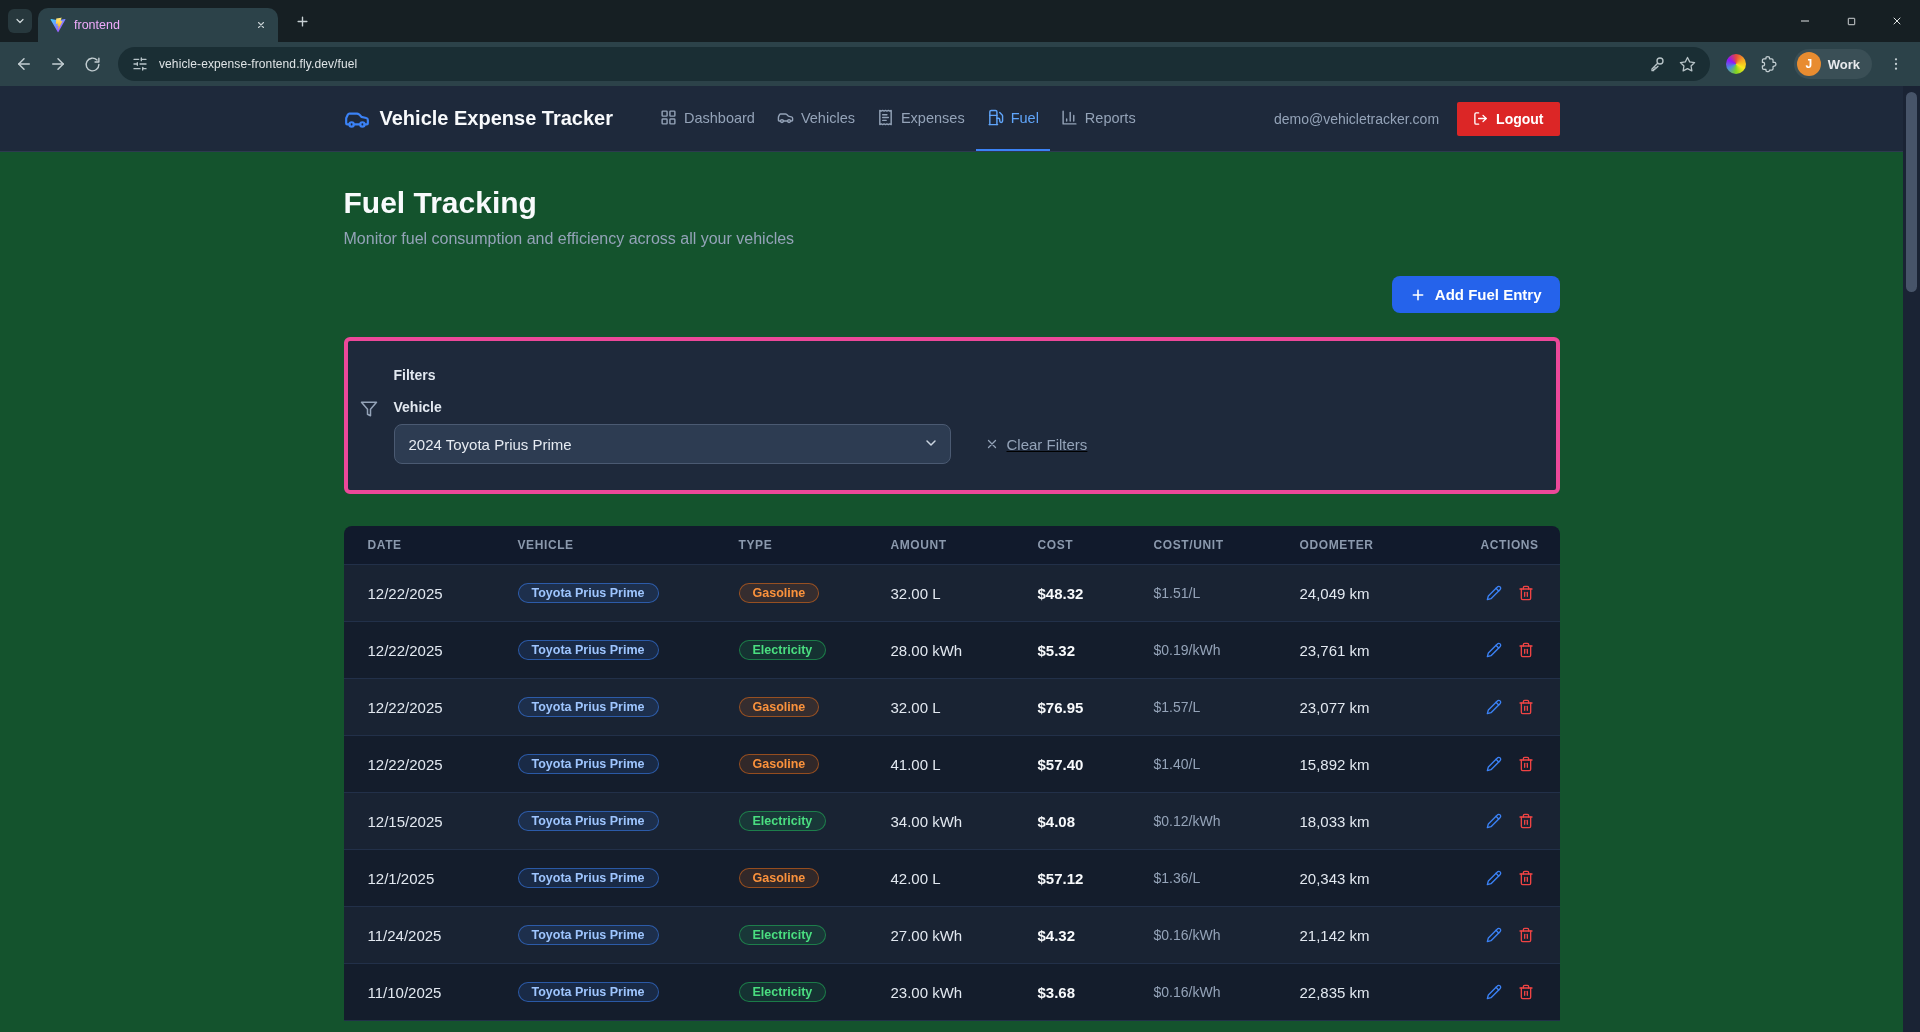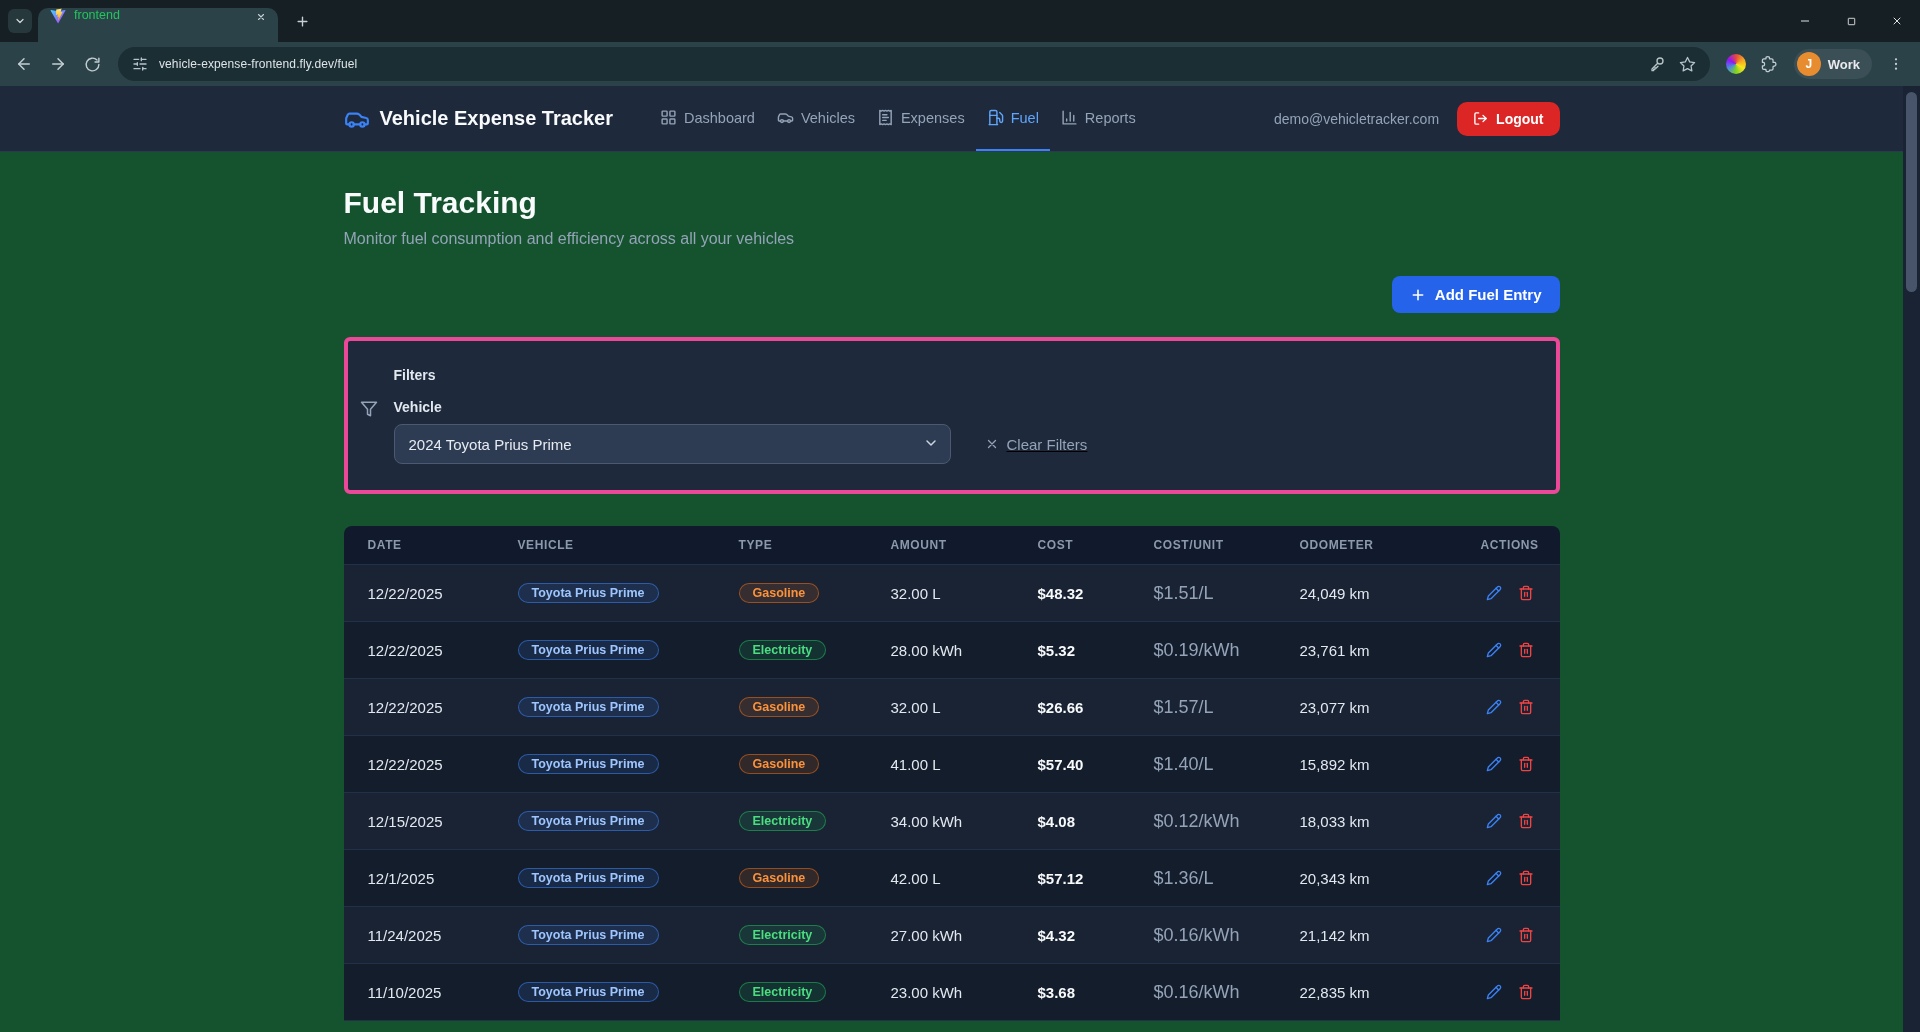--- a/index.html
+++ b/index.html
@@ -6,22 +6,22 @@
   html,body { width:1920px; height:1032px; overflow:hidden; background:#0f172a;
     font-family:"Liberation Sans", sans-serif; }
   svg { display:block; }
   button { font-family:inherit; cursor:pointer; background:none; border:none; color:inherit; }
 
   
   .tabstrip { height:42px; background:#161f23; display:flex; align-items:center; position:relative; }
   .tab-search-btn { width:24px; height:24px; margin:0 6px 0 8px; border-radius:6px;
     background:#27383d; display:grid; place-items:center; color:#cfd8da; }
   .tab { align-self:flex-end; height:34px; width:240px; background:#2c4249;
-    border-radius:10px 10px 0 0; display:flex; align-items:flex-start; gap:8px;
-    padding:0 8px 0 12px; color:#22c55e; font-size:12.5px; }
+    border-radius:10px 10px 0 0; display:flex; align-items:center; gap:8px;
+    padding:0 8px 0 12px; color:#f0abfc; font-size:12.5px; }
   .tab-title { flex:1; white-space:nowrap; overflow:hidden; }
   .tab-close { width:18px; height:18px; border-radius:50%; display:grid; place-items:center; color:#c7d0d3; }
   .new-tab-btn { width:28px; height:28px; margin-left:10px; border-radius:50%;
     display:grid; place-items:center; color:#c7d0d3; }
   .win-controls { margin-left:auto; display:flex; align-self:stretch; }
   .win-btn { width:46px; height:42px; display:grid; place-items:center; color:#dfe3e4; }
 
   .toolbar { height:44px; background:#2c4249; display:flex; align-items:center; padding:0 8px; gap:2px; }
   .nav-btn { width:32px; height:32px; border-radius:50%; display:grid; place-items:center; color:#c3ced2; }
   .omnibox { flex:1; height:34px; background:#1a2e34; border-radius:17px; margin:0 8px;
@@ -50,21 +50,21 @@
   .app-header .container { display:flex; align-items:center; height:100%; }
   .brand { display:flex; align-items:center; gap:10px; color:#f8fafc; font-size:20px; font-weight:700; }
   .brand .brand-icon { color:#3b82f6; }
   .app-nav { display:flex; margin-left:36px; height:100%; }
   .nav-item { display:flex; align-items:center; gap:7px; padding:0 11px; height:100%;
     color:#94a3b8; font-size:14.5px; font-weight:500; border-bottom:2px solid transparent; }
   .nav-item.active { color:#60a5fa; border-bottom-color:#3b82f6; }
   .header-right { margin-left:auto; display:flex; align-items:center; gap:18px; }
   .email { color:#94a3b8; font-size:14px; }
   .logout-btn { display:flex; align-items:center; gap:8px; background:#dc2626; color:#fff;
-    border-radius:10px; padding:9px 16px; font-size:14px; font-weight:600; }
+    border-radius:2px; padding:9px 16px; font-size:14px; font-weight:600; }
 
   .main { padding-top:34px; }
   .page-title { font-size:30px; font-weight:700; color:#f8fafc; }
   .page-subtitle { margin-top:10px; font-size:16px; color:#94a3b8; }
 
   .add-row { display:flex; justify-content:flex-end; margin-top:28px; }
   .add-btn { display:flex; align-items:center; gap:9px; background:#2563eb; color:#fff;
     border-radius:8px; padding:10px 18px; font-size:15px; font-weight:600; }
 
   .filters-card { margin-top:24px; background:#1e293b; border:4px solid #ec4899;
@@ -86,21 +86,21 @@
   .thead, .trow { display:grid; grid-template-columns:150px 221px 152px 147px 116px 146px 181px 1fr;
     align-items:center; padding:0 24px; }
   .thead { height:38px; background:#111a2c; border-radius:8px 8px 0 0; }
   .th { font-size:12px; font-weight:700; color:#8b99ad; letter-spacing:.05em; }
   .trow { height:57px; border-top:1px solid #223049; }
   .trow:nth-child(odd) { background:#192333; }
   .trow:nth-child(even) { background:#141d2c; }
   .tbody { border-bottom:1px solid #223049; }
   .td { font-size:15px; color:#e2e8f0; }
   .td.cost { font-weight:700; color:#f8fafc; }
-  .td.costunit { font-size:18px; color:#94a3b8; }
+  .td.costunit { font-size:14px; color:#94a3b8; }
   .badge { display:inline-flex; align-items:center; padding:2px 13px; border-radius:999px;
     font-size:12.5px; font-weight:600; white-space:nowrap; }
   .badge.vehicle { color:#9ec5fe; background:rgba(59,130,246,.13); border:1px solid rgba(59,130,246,.55); }
   .badge.gasoline { color:#fb923c; background:rgba(249,115,22,.13); border:1px solid rgba(249,115,22,.5); }
   .badge.electricity { color:#4ade80; background:rgba(34,197,94,.13); border:1px solid rgba(34,197,94,.5); }
   .actions { display:flex; justify-content:flex-end; gap:12px; }
   .icon-btn { display:grid; place-items:center; width:20px; height:20px; }
   .icon-btn.edit { color:#3b82f6; }
   .icon-btn.delete { color:#ef4444; }
 </style>
@@ -413,21 +413,21 @@
                 </svg>
       </button>
     </span>
   </div>
 
   <div class="trow">
     <span class="td">12/22/2025</span>
     <span><span class="badge vehicle">Toyota Prius Prime</span></span>
     <span><span class="badge gasoline">Gasoline</span></span>
     <span class="td">32.00 L</span>
-    <span class="td cost">$26.66</span>
+    <span class="td cost">$76.95</span>
     <span class="td costunit">$1.57/L</span>
     <span class="td">23,077 km</span>
     <span class="actions">
       <button class="icon-btn edit">
         <svg width="16" height="16" viewBox="0 0 24 24" fill="none" stroke="currentColor" stroke-width="2" stroke-linecap="round" stroke-linejoin="round">
                   <path d="M17 3a2.85 2.83 0 1 1 4 4L7.5 20.5 2 22l1.5-5.5Z"></path>
                   <path d="m15 5 4 4"></path>
                 </svg>
       </button>
       <button class="icon-btn delete">

